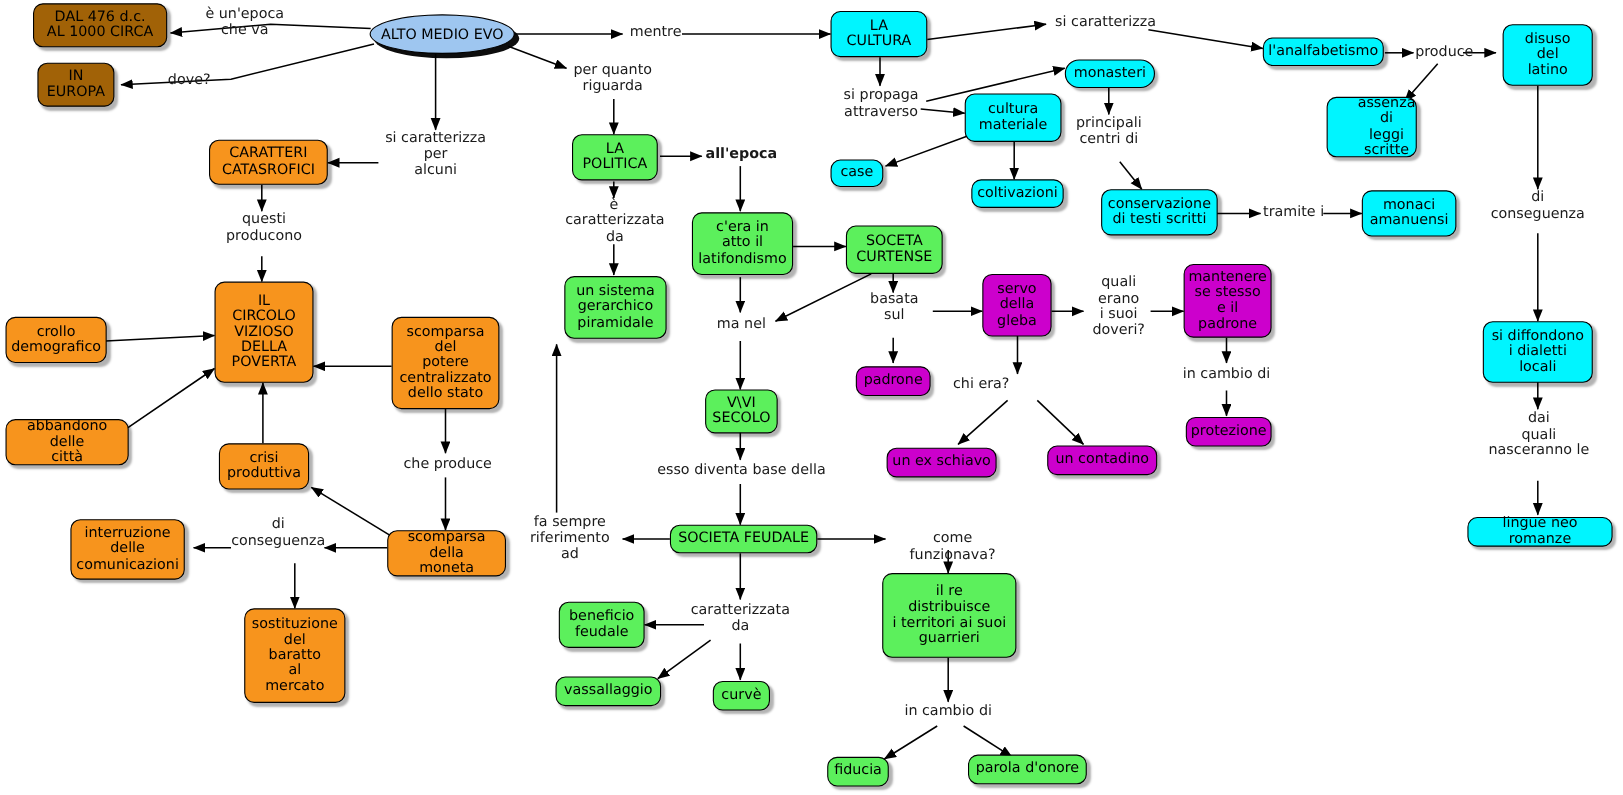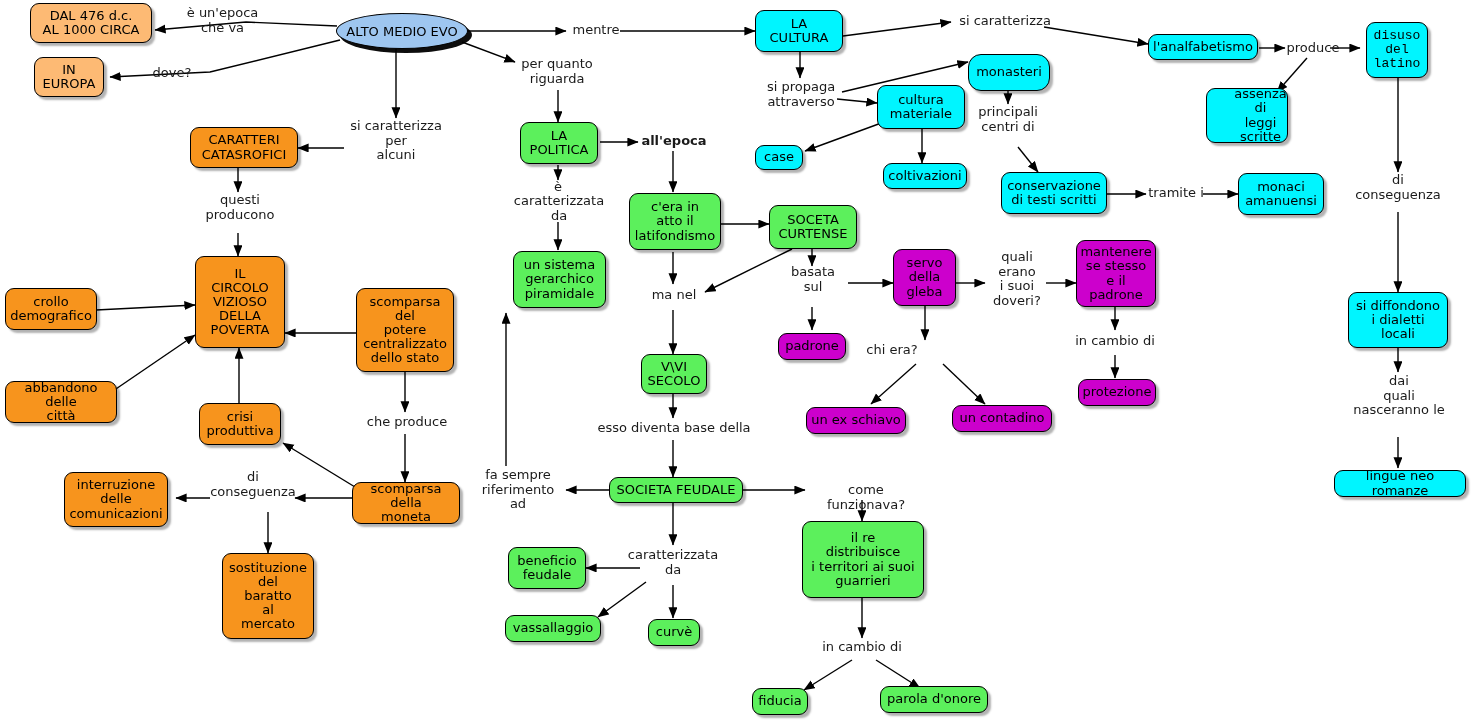--- a/index.html
+++ b/index.html
@@ -15,21 +15,21 @@
     text-align:center;
     border:1px solid #000;
     border-radius:9px;
     color:#000;
     line-height:1.08;
     white-space:pre-line;
     box-shadow:3px 3px 2px rgba(0,0,0,0.30);
     font-size:13px;
     padding:2px 4px;
   }
-  .teal{background:#fdba74;}
+  .teal{background:#a16207;}
   .cyan{background:#00F5FF;}
   .green{background:#5CF05C;}
   .orange{background:#F7941D;}
   .magenta{background:#CC00CC;}
   .ellipse{
     position:absolute;box-sizing:border-box;
     display:flex;align-items:center;justify-content:center;text-align:center;
     background:#9EC6F0;border:1px solid #000;border-radius:50%;
     box-shadow:4px 4px 0px rgba(0,0,0,0.95);
     font-size:13px;color:#000;
@@ -256,30 +256,30 @@
 guarrieri</div>
   <div class="node green" style="left:752px;top:688px;width:56px;height:27px;">fiducia</div>
   <div class="node green" style="left:880px;top:686px;width:108px;height:27px;">parola d'onore</div>
 
   <div class="node cyan" style="left:755px;top:10px;width:88px;height:42px;">LA
 CULTURA</div>
   <div class="node cyan" style="left:877px;top:85px;width:88px;height:44px;">cultura
 materiale</div>
   <div class="node cyan" style="left:755px;top:145px;width:48px;height:25px;">case</div>
   <div class="node cyan" style="left:883px;top:163px;width:84px;height:26px;">coltivazioni</div>
-  <div class="node cyan" style="left:968px;top:54px;width:82px;height:37px;border-radius:13px;">monasteri</div>
+  <div class="node cyan" style="left:968px;top:54px;width:82px;height:26px;border-radius:13px;">monasteri</div>
   <div class="node cyan" style="left:1001px;top:172px;width:106px;height:42px;">conservazione
 di testi scritti</div>
   <div class="node cyan" style="left:1238px;top:173px;width:86px;height:42px;">monaci
 amanuensi</div>
   <div class="node cyan" style="left:1148px;top:34px;width:110px;height:26px;">l'analfabetismo</div>
   <div class="node cyan" style="left:1206px;top:88px;width:82px;height:55px;padding-left:31px;">assenza di
 leggi
 scritte</div>
-  <div class="node cyan" style="left:1366px;top:22px;width:62px;height:56px;font-family:Liberation Mono, monospace;">disuso
+  <div class="node cyan" style="left:1366px;top:22px;width:82px;height:56px;">disuso
 del
 latino</div>
   <div class="node cyan" style="left:1348px;top:292px;width:100px;height:56px;">si diffondono
 i dialetti
 locali</div>
   <div class="node cyan" style="left:1334px;top:470px;width:132px;height:27px;">lingue neo romanze</div>
 
   <div class="node magenta" style="left:893px;top:249px;width:63px;height:57px;">servo
 della
 gleba</div>

